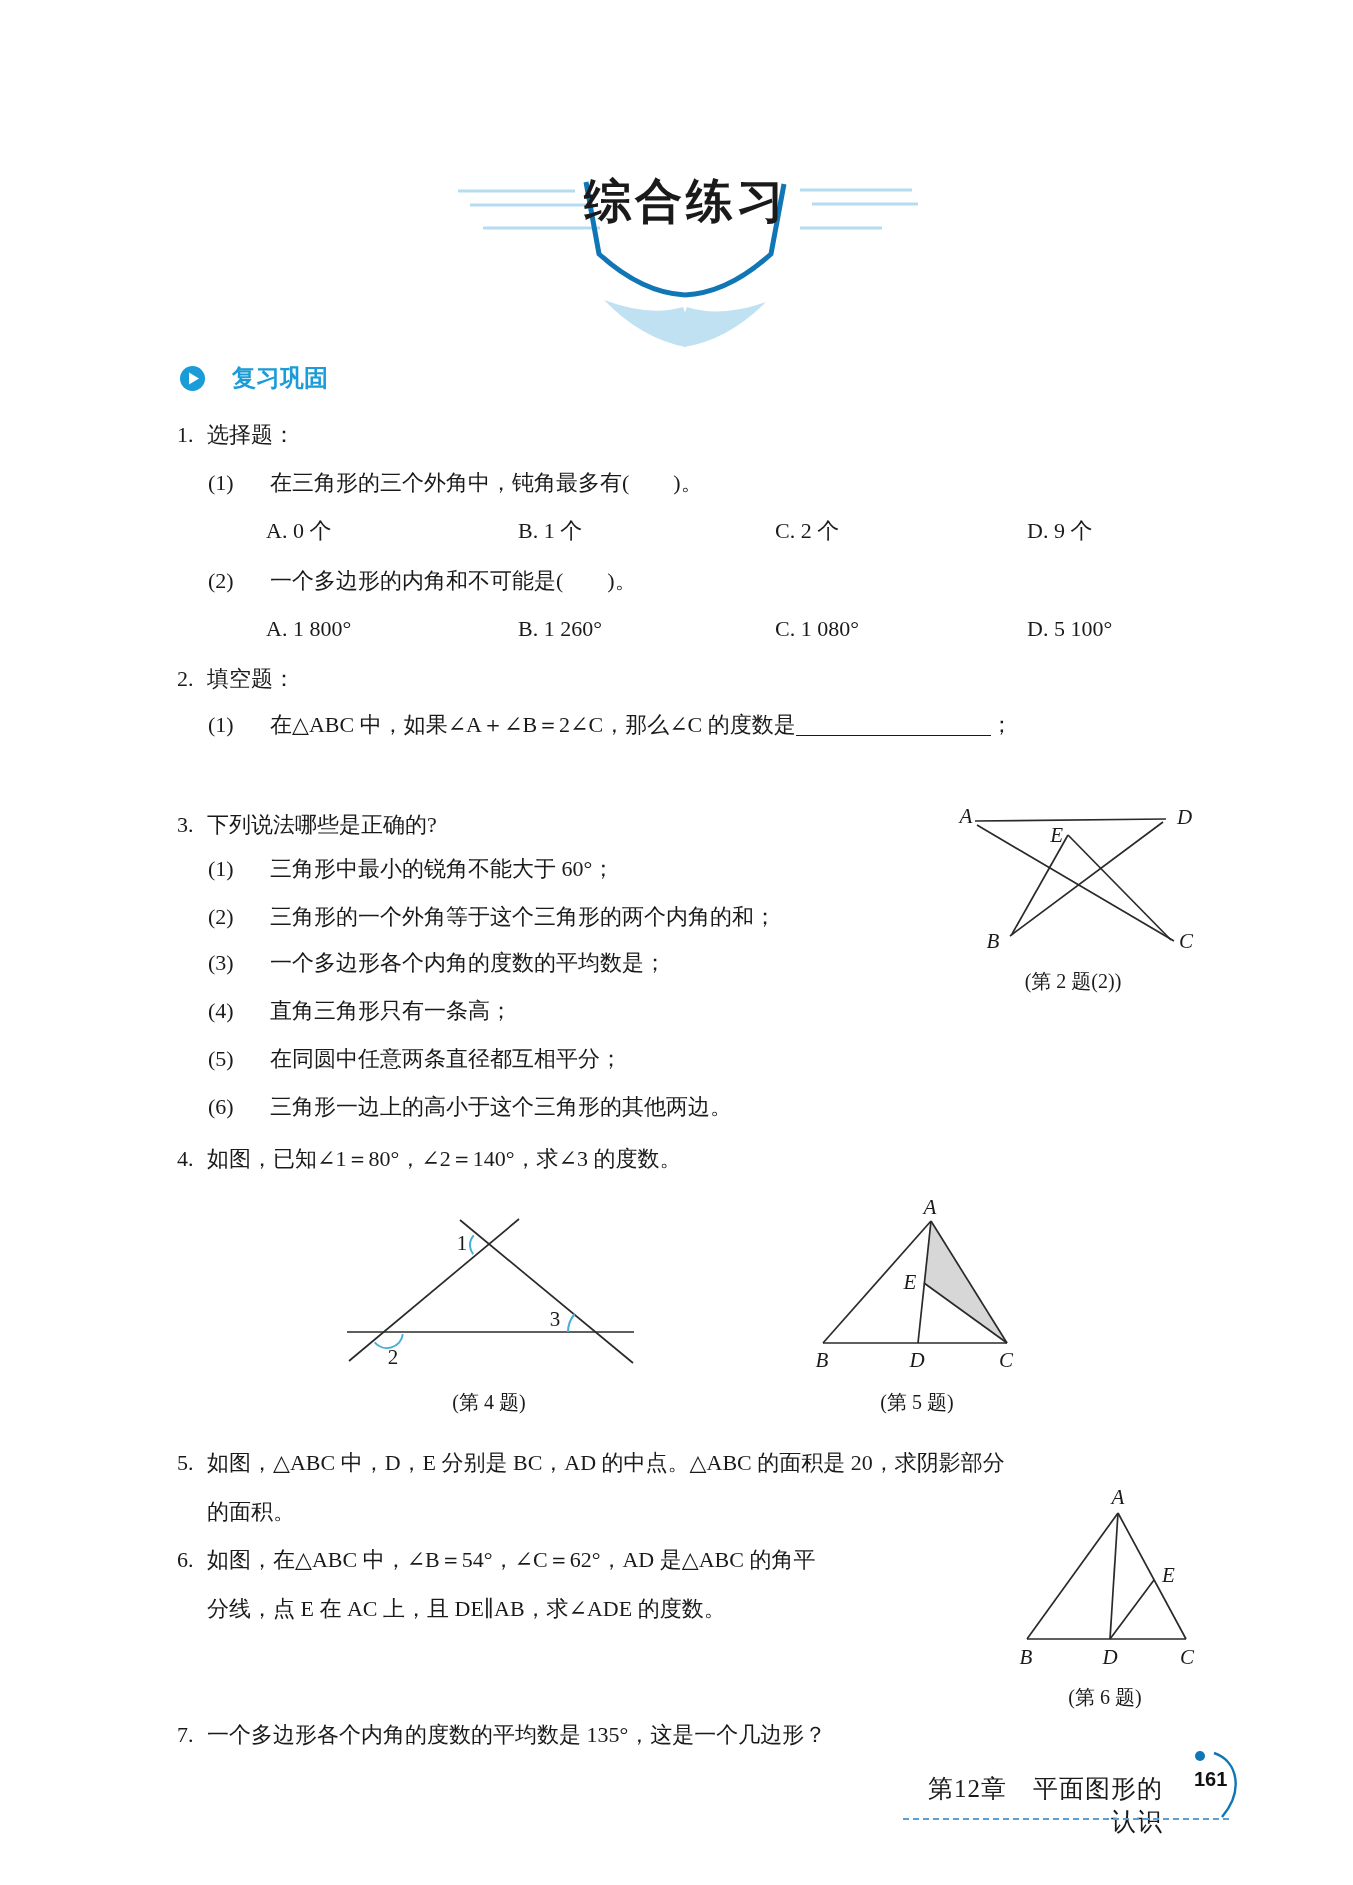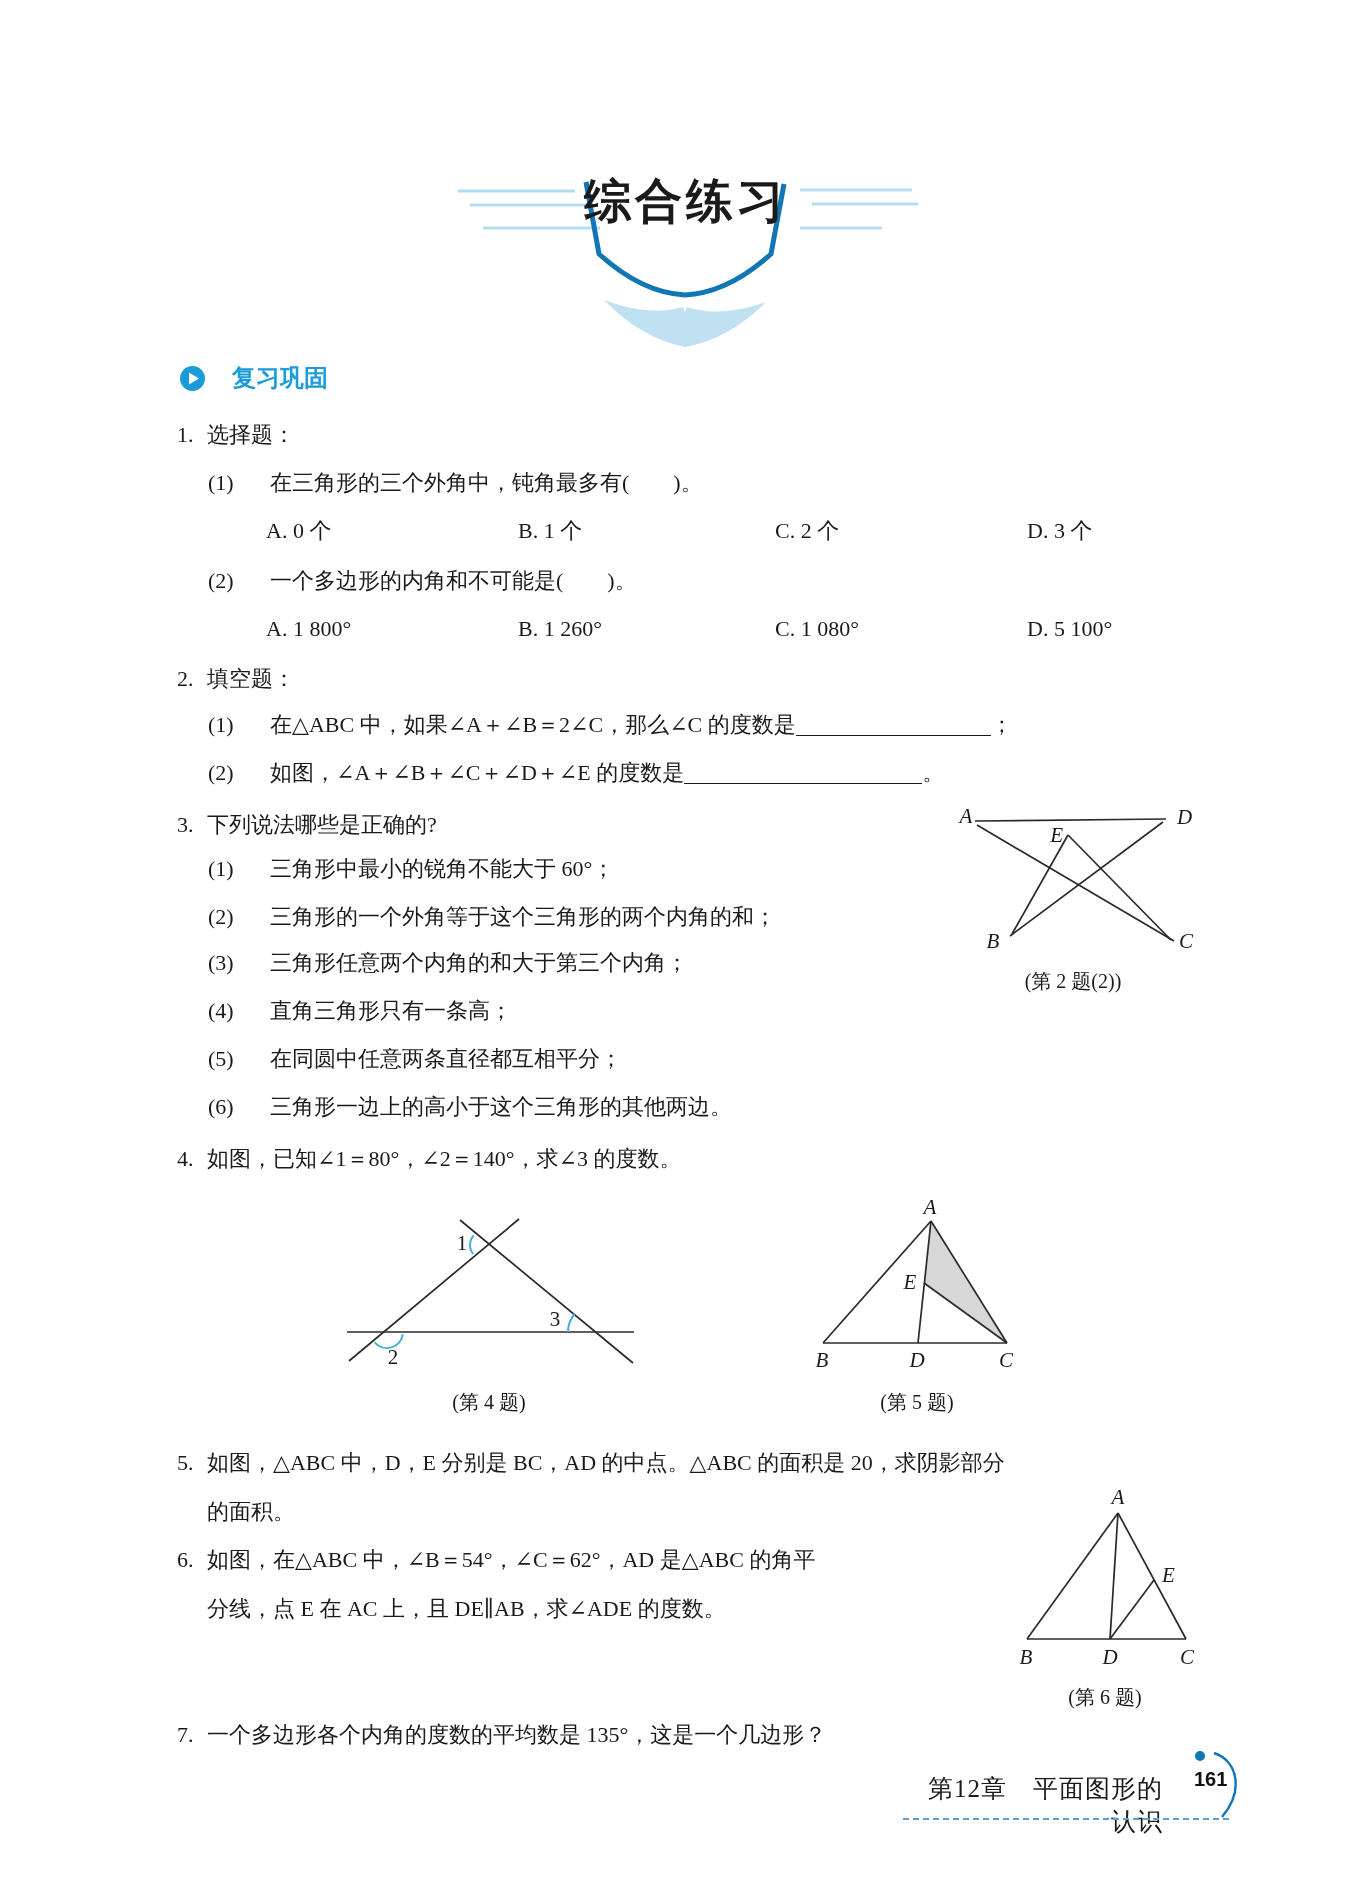--- a/index.html
+++ b/index.html
@@ -62,40 +62,37 @@
   <div class="row" style="left:177px;top:420px;">
     <span class="qn">1.</span><span>选择题：</span>
   </div>
   <div class="row" style="left:208px;top:468px;">
     <span class="sn">(1)</span><span>在三角形的三个外角中，钝角最多有(　　)。</span>
   </div>
   <div>
     <span class="opt" style="left:266px;top:516px;">A. 0 个</span>
     <span class="opt" style="left:518px;top:516px;">B. 1 个</span>
     <span class="opt" style="left:775px;top:516px;">C. 2 个</span>
-    <span class="opt" style="left:1027px;top:516px;">D. 3 个</span>
+    <span class="opt" style="left:1027px;top:516px;">D. 9 个</span>
   </div>
   <div class="row" style="left:208px;top:566px;">
     <span class="sn">(2)</span><span>一个多边形的内角和不可能是(　　)。</span>
   </div>
   <div>
     <span class="opt" style="left:266px;top:616px;">A. 1 800°</span>
     <span class="opt" style="left:518px;top:616px;">B. 1 260°</span>
     <span class="opt" style="left:775px;top:616px;">C. 1 080°</span>
     <span class="opt" style="left:1027px;top:616px;">D. 5 100°</span>
   </div>
 
   <div class="row" style="left:177px;top:664px;">
     <span class="qn">2.</span><span>填空题：</span>
   </div>
   <div class="row" style="left:208px;top:710px;">
     <span class="sn">(1)</span><span>在△ABC 中，如果∠A＋∠B＝2∠C，那么∠C 的度数是</span><span class="blank b1"></span><span>；</span>
-  </div>
-  <div class="row" style="left:208px;top:758px;">
-    <span class="sn">(2)</span><span>如图，∠A＋∠B＋∠C＋∠D＋∠E 的度数是</span><span class="blank b2"></span><span>。</span>
   </div>
 
   <svg class="diagram" style="left:940px;top:798px;" width="270" height="200">
     <g stroke="#2a2a2a" stroke-width="1.7">
       <line x1="35" y1="23" x2="226" y2="21"></line>
       <line x1="37" y1="27" x2="234" y2="143"></line>
       <line x1="223" y1="24" x2="70" y2="138"></line>
       <line x1="128" y1="37" x2="72" y2="136"></line>
       <line x1="128" y1="37" x2="231" y2="142"></line>
     </g>
@@ -110,21 +107,21 @@
   <div class="row" style="left:177px;top:810px;">
     <span class="qn">3.</span><span>下列说法哪些是正确的?</span>
   </div>
   <div class="row" style="left:208px;top:854px;">
     <span class="sn">(1)</span><span>三角形中最小的锐角不能大于 60°；</span>
   </div>
   <div class="row" style="left:208px;top:902px;">
     <span class="sn">(2)</span><span>三角形的一个外角等于这个三角形的两个内角的和；</span>
   </div>
   <div class="row" style="left:208px;top:948px;">
-    <span class="sn">(3)</span><span>三角形任意两个内角的和大于第三个内角；</span>
+    <span class="sn">(3)</span><span>一个多边形各个内角的度数的平均数是；</span>
   </div>
   <div class="row" style="left:208px;top:996px;">
     <span class="sn">(4)</span><span>直角三角形只有一条高；</span>
   </div>
   <div class="row" style="left:208px;top:1044px;">
     <span class="sn">(5)</span><span>在同圆中任意两条直径都互相平分；</span>
   </div>
   <div class="row" style="left:208px;top:1092px;">
     <span class="sn">(6)</span><span>三角形一边上的高小于这个三角形的其他两边。</span>
   </div>

